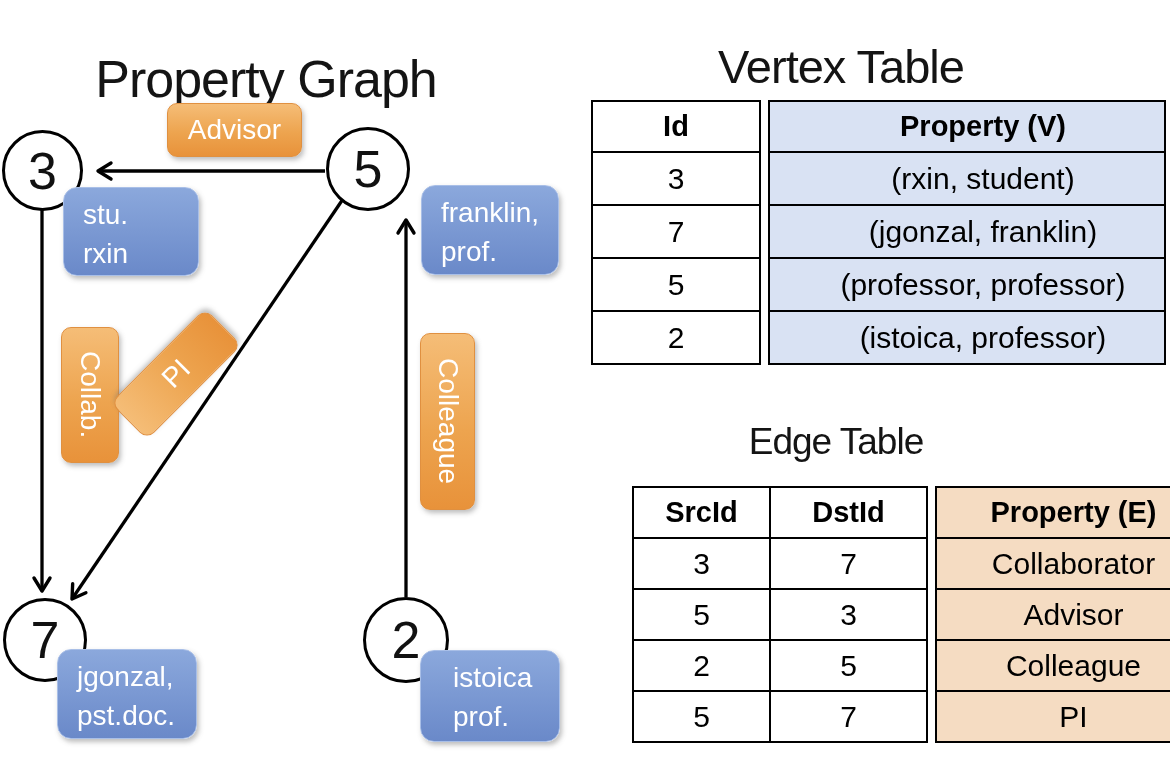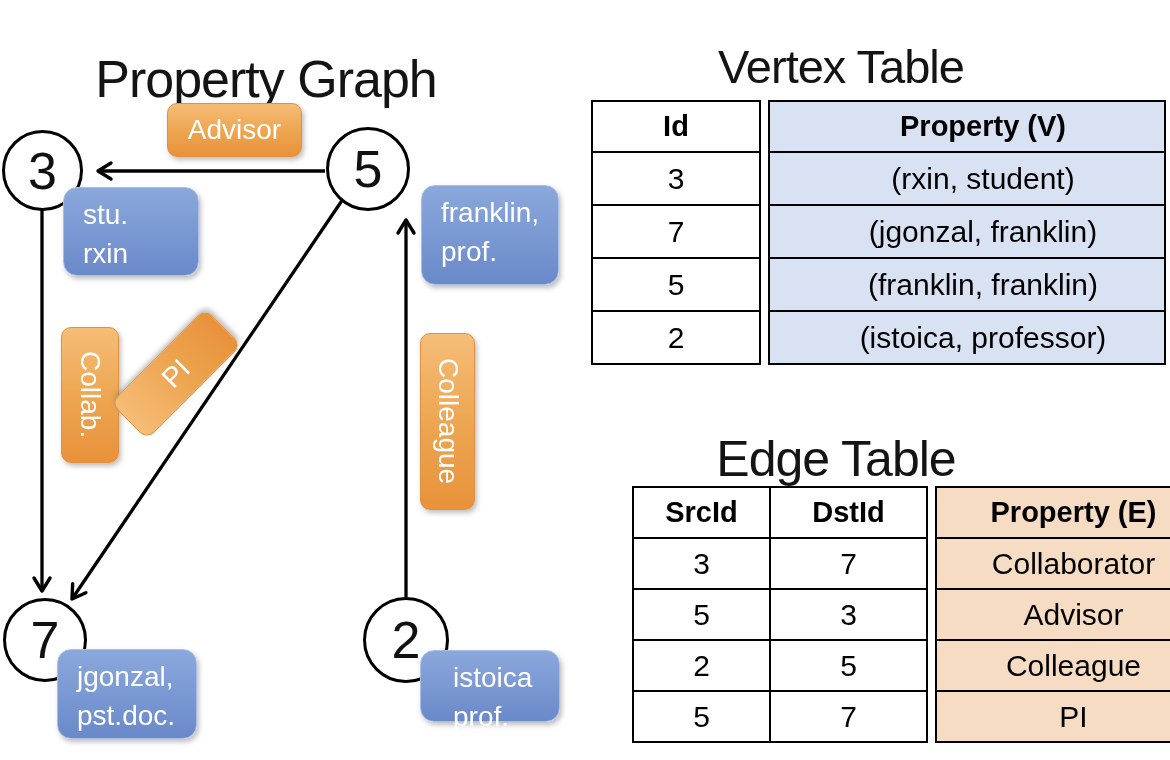--- a/index.html
+++ b/index.html
@@ -6,21 +6,21 @@
   body{
     width:1170px;height:760px;position:relative;overflow:hidden;
     font-family:"Liberation Sans", sans-serif;color:#000;
   }
   .title{
     position:absolute;text-align:center;color:#141414;
     font-weight:normal;letter-spacing:-1px;white-space:nowrap;
   }
   #graph-title{left:0;top:14px;width:532px;font-size:52px;}
   #vertex-title{left:591px;top:8px;width:500px;font-size:47px;}
-  #edge-title{left:591px;top:396px;width:490px;font-size:50px;}
+  #edge-title{left:591px;top:396px;width:490px;font-size:37px;}
 
   
   .node{
     position:absolute;border:3.5px solid #000;border-radius:50%;
     background:#fff;box-sizing:border-box;z-index:2;
     display:flex;align-items:center;justify-content:center;
     font-size:52px;color:#111;
   }
   
   .vbox{
@@ -90,29 +90,29 @@
   <span>7</span>
 </div>
 <div class="node" style="left:363px;top:597px;width:86px;height:86px;">
   <span>2</span>
 </div>
 
 <div class="vbox" style="left:63px;top:187px;width:136px;height:89px;">
   <span>stu.</span>
   <span>rxin</span>
 </div>
-<div class="vbox" style="left:421px;top:185px;width:138px;height:100px;">
+<div class="vbox" style="left:421px;top:185px;width:138px;height:90px;">
   <span>franklin,</span>
   <span>prof.</span>
 </div>
 <div class="vbox" style="left:57px;top:649px;width:140px;height:90px;">
   <span>jgonzal,</span>
   <span>pst.doc.</span>
 </div>
-<div class="vbox" style="left:420px;top:650px;width:140px;height:72px;padding-left:32px;">
+<div class="vbox" style="left:420px;top:650px;width:140px;height:92px;padding-left:32px;">
   <span>istoica</span>
   <span>prof.</span>
 </div>
 
 <div class="ebox" style="left:167px;top:103px;width:135px;height:54px;">
   <span>Advisor</span>
 </div>
 <div class="ebox vert" style="left:61px;top:327px;width:58px;height:136px;">
   <span>Collab.</span>
 </div>
@@ -150,21 +150,21 @@
         <tr>
           <th>Property (V)</th>
         </tr>
     <tr>
           <td>(rxin, student)</td>
         </tr>
     <tr>
           <td>(jgonzal, franklin)</td>
         </tr>
     <tr>
-          <td>(franklin, franklin)</td>
+          <td>(professor, professor)</td>
         </tr>
     <tr>
           <td>(istoica, professor)</td>
         </tr>
   </tbody>
     </table>
 </div>
 
 <h1 class="title" id="edge-title">Edge Table</h1>
 

